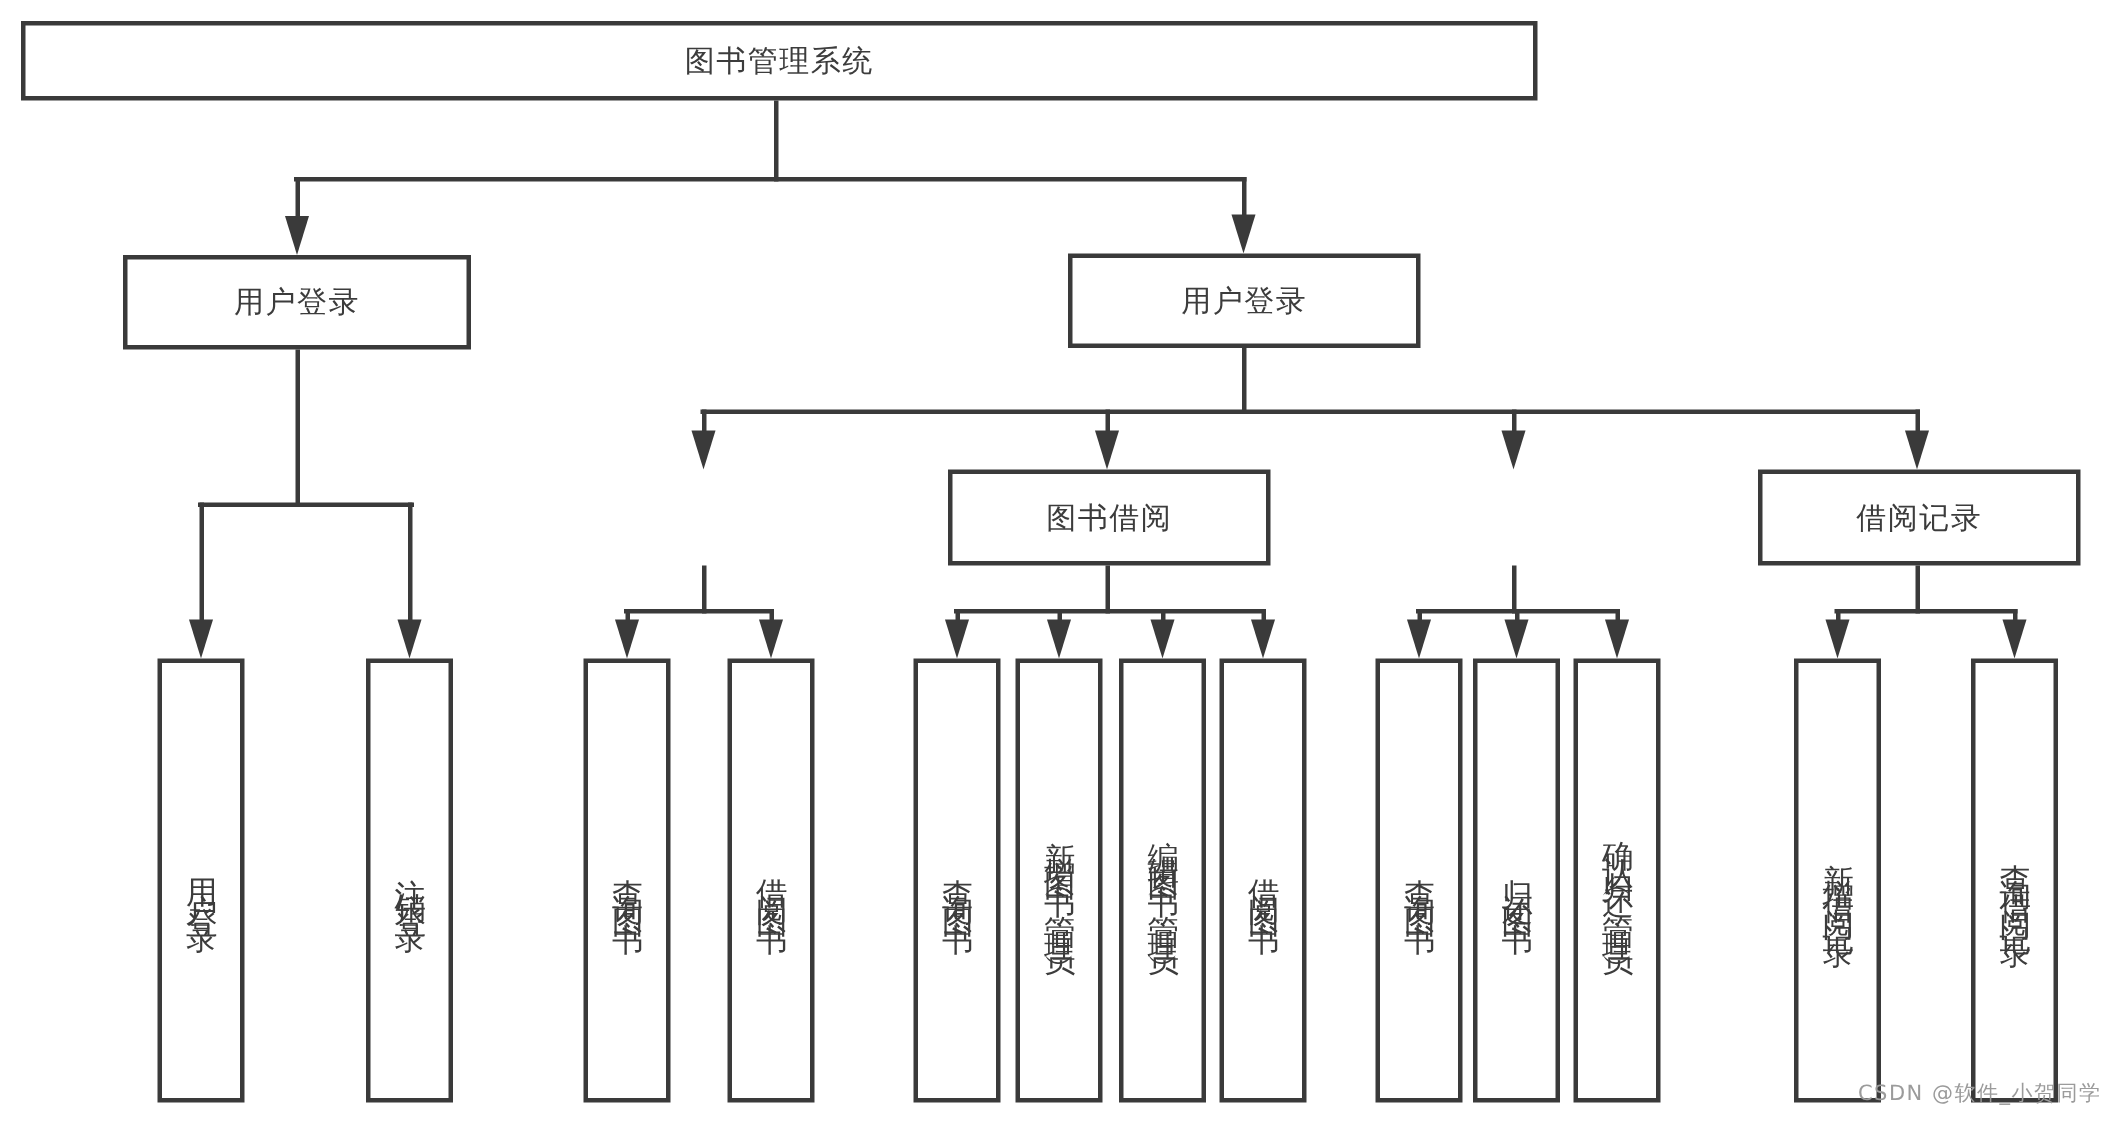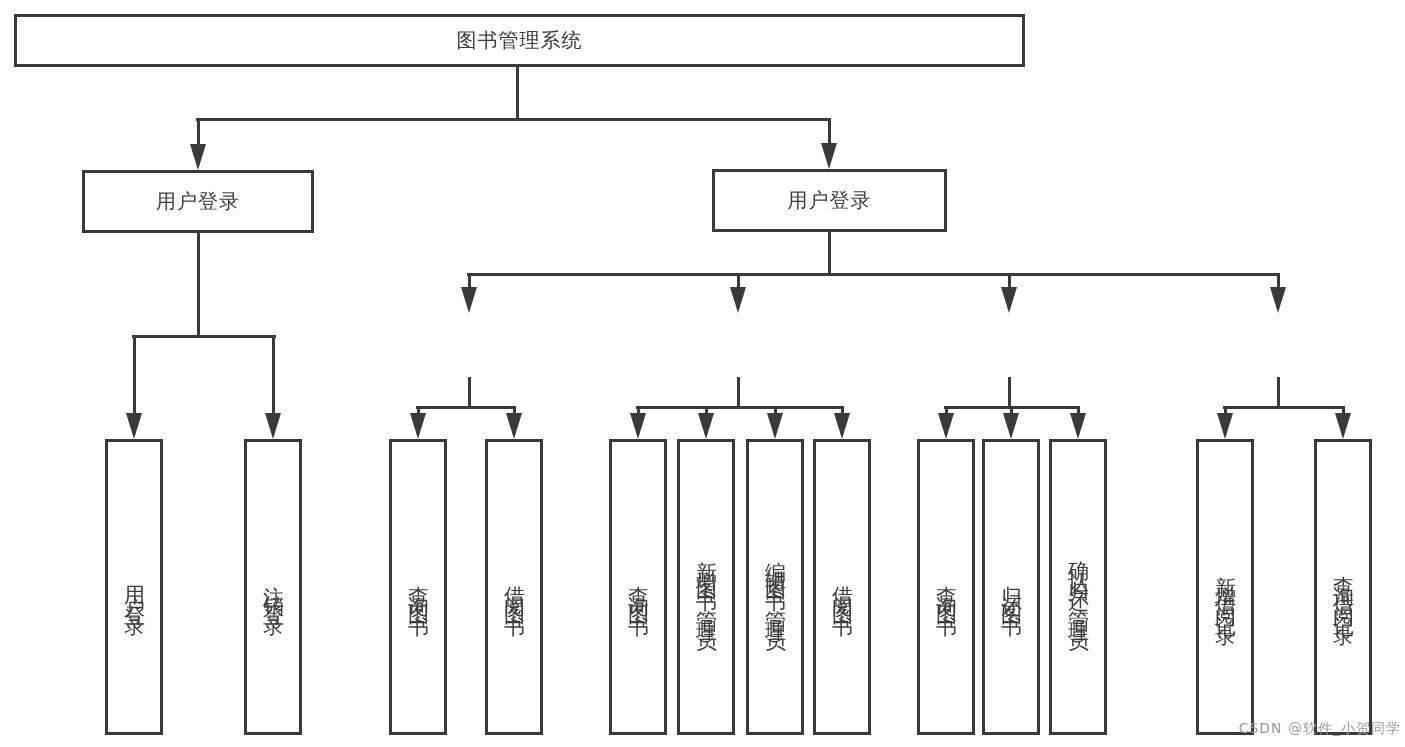--- a/index.html
+++ b/index.html
@@ -83,20 +83,26 @@
 
   <div class="vl" style="left:468px;top:273px;height:18px"></div>
   <div class="ah" style="left:461px;top:287px"></div>
   <div class="vl" style="left:737px;top:273px;height:18px"></div>
   <div class="ah" style="left:730px;top:287px"></div>
   <div class="vl" style="left:1008px;top:273px;height:18px"></div>
   <div class="ah" style="left:1001px;top:287px"></div>
   <div class="vl" style="left:1277px;top:273px;height:18px"></div>
   <div class="ah" style="left:1270px;top:287px"></div>
 
+  <div class="box" style="left:632px;top:313px;width:215px;height:64px">
+    <span>图书借阅</span>
+  </div>
+  <div class="box" style="left:1172px;top:313px;width:215px;height:64px">
+    <span>借阅记录</span>
+  </div>
 
   <div class="vl" style="left:468px;top:377px;height:32px"></div>
   <div class="vl" style="left:737px;top:377px;height:32px"></div>
   <div class="vl" style="left:1008px;top:377px;height:32px"></div>
   <div class="vl" style="left:1277px;top:377px;height:32px"></div>
 
   <div class="hl" style="left:416px;top:406px;width:100px"></div>
   <div class="hl" style="left:636px;top:406px;width:208px"></div>
   <div class="hl" style="left:944px;top:406px;width:136px"></div>
   <div class="hl" style="left:1223px;top:406px;width:122px"></div>

